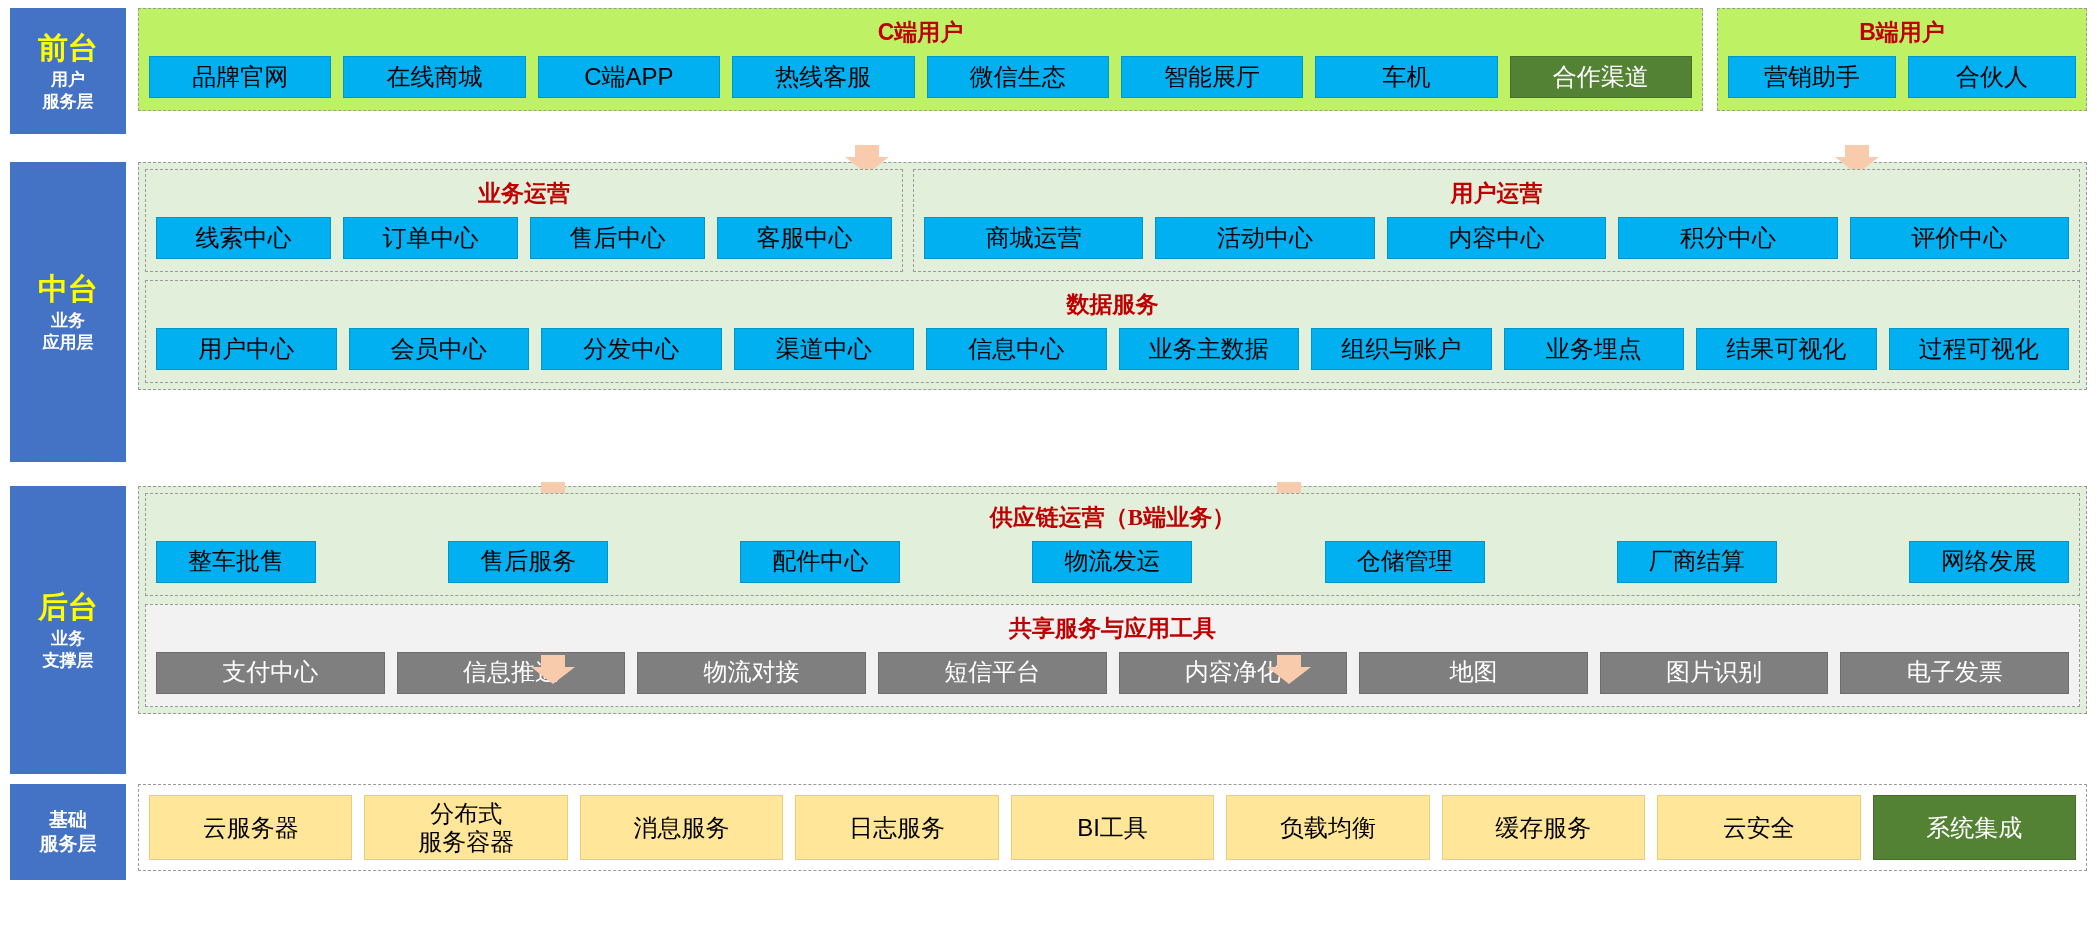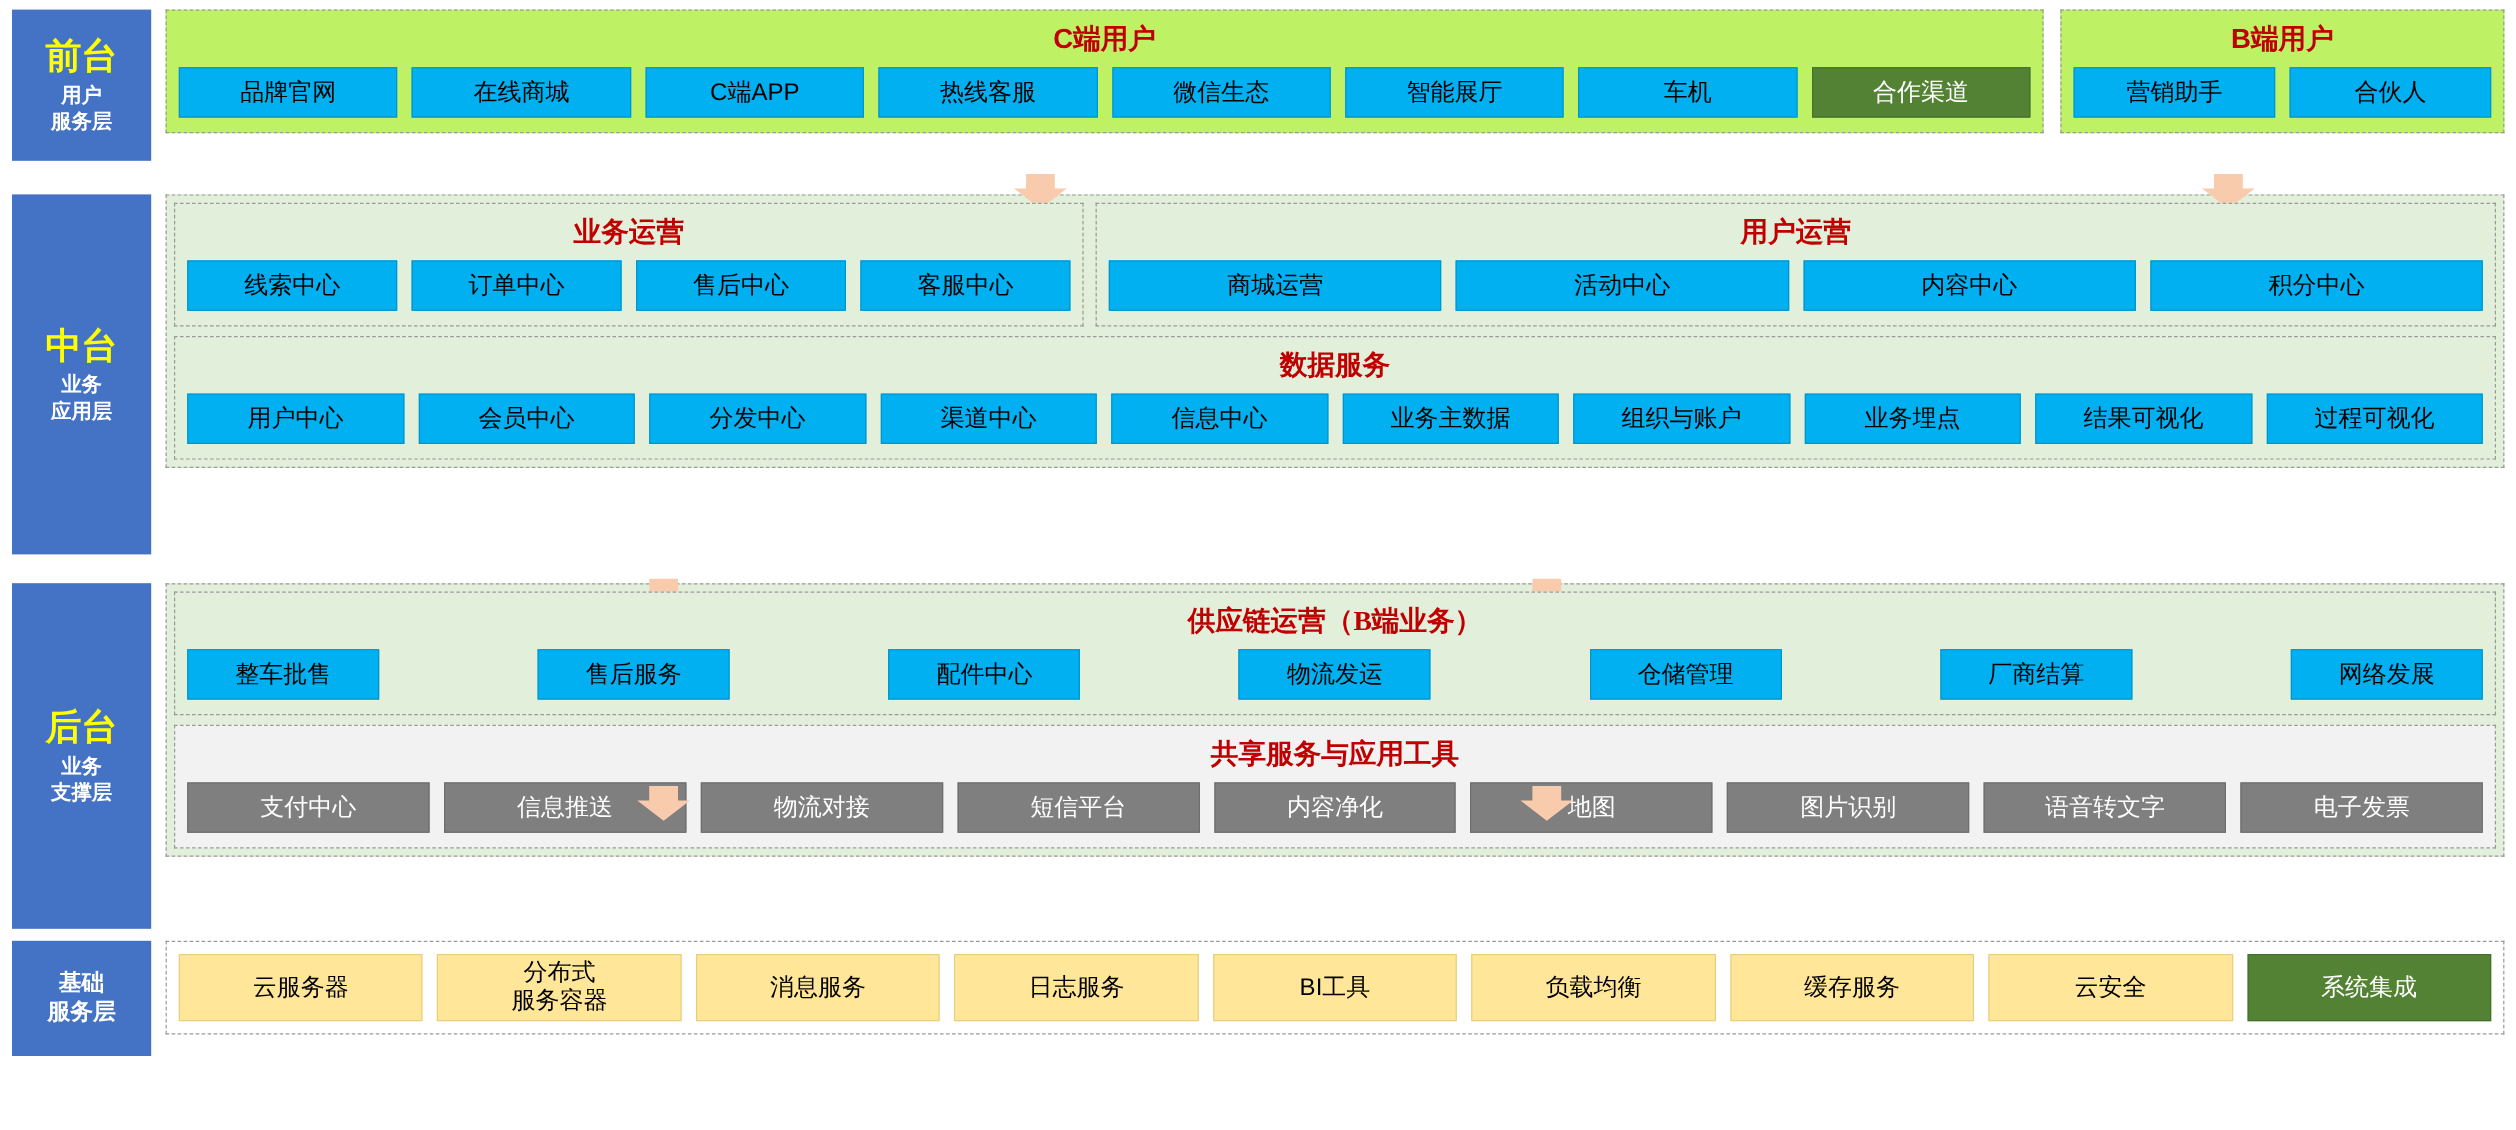--- a/index.html
+++ b/index.html
@@ -96,21 +96,21 @@
   }
 
   
   .chip {
     flex: 1 1 0;
     min-height: 42px;
     display: flex;
     align-items: center;
     justify-content: center;
     text-align: center;
-    font-size: 20px;
+    font-size: 24px;
     color: #000000;
     line-height: 1.15;
     padding: 4px 6px;
     box-sizing: border-box;
     background: #00b0f0;
     border: 1px solid #0096cc;
     white-space: pre-line;
   }
   .chip.green {
     background: #548235;
@@ -272,20 +272,21 @@
             </div>
           </div>
 
           <div class="panel green">
             <div class="panel-title">用户运营</div>
             <div class="chips">
               <div class="chip">商城运营</div>
               <div class="chip">活动中心</div>
               <div class="chip">内容中心</div>
               <div class="chip">积分中心</div>
+              <div class="chip">评价中心</div>
             </div>
           </div>
         </div>
 
         <div class="panel green">
           <div class="panel-title">数据服务</div>
           <div class="chips">
             <div class="chip">用户中心</div>
             <div class="chip">会员中心</div>
             <div class="chip">分发中心</div>
@@ -339,21 +340,20 @@
         <div class="panel shared">
           <div class="panel-title">共享服务与应用工具</div>
           <div class="chips">
             <div class="chip gray">支付中心</div>
             <div class="chip gray">信息推送</div>
             <div class="chip gray">物流对接</div>
             <div class="chip gray">短信平台</div>
             <div class="chip gray">内容净化</div>
             <div class="chip gray">地图</div>
             <div class="chip gray">图片识别</div>
-            <div class="chip gray">语音转文字</div>
             <div class="chip gray">电子发票</div>
           </div>
         </div>
 
       </div>
     </div>
   </div>
 
   <div class="arrow" style="left:530px; top:655px;">
     <svg width="46" height="30" viewBox="0 0 46 30">

